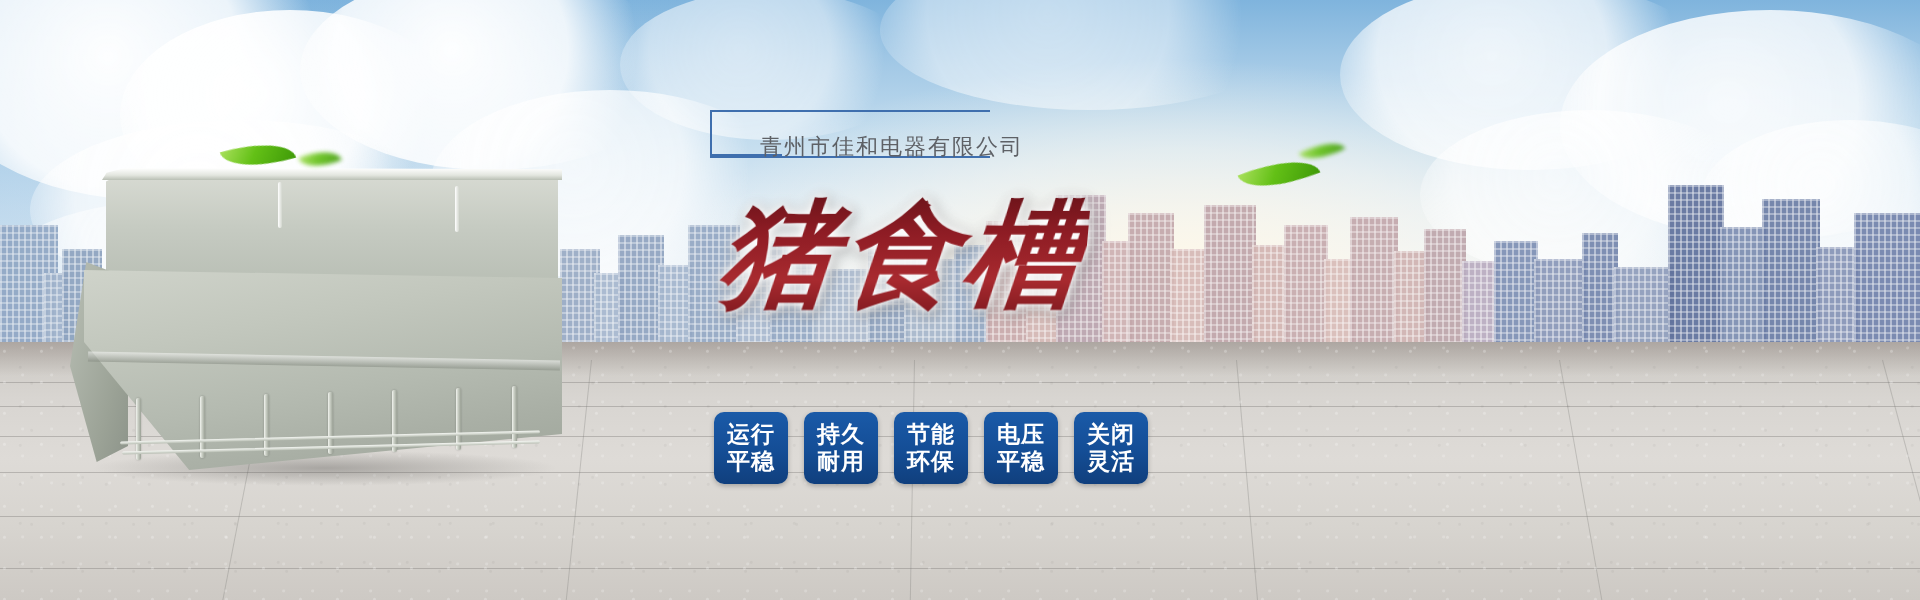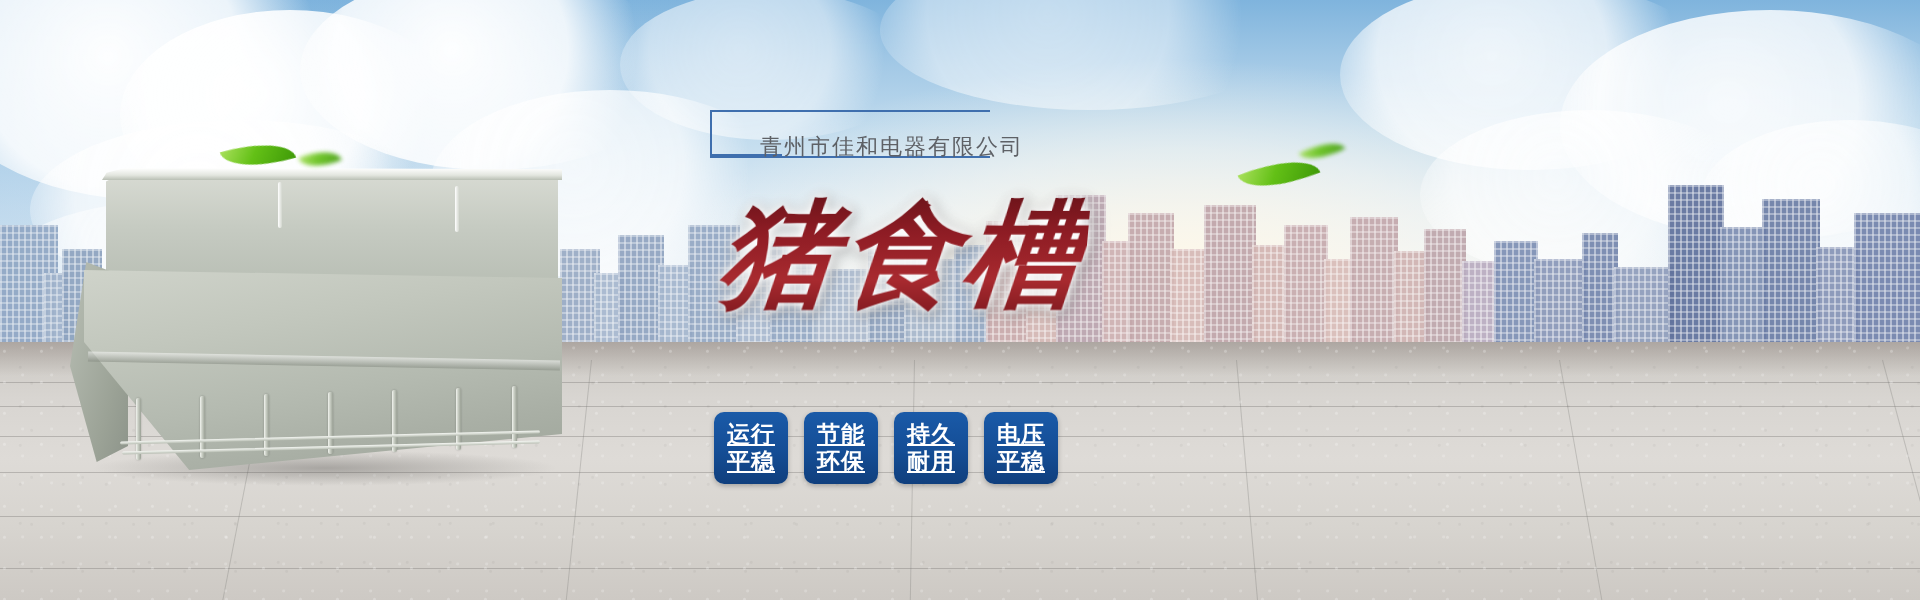--- a/index.html
+++ b/index.html
@@ -168,21 +168,21 @@
   .badges{position:absolute;left:14px;top:312px;display:flex;gap:16px;}
   .badge{
     width:74px;height:72px;border-radius:10px;
     background:linear-gradient(to bottom,#1a5aa8 0%,#144d95 55%,#103f7d 100%);
     box-shadow:0 2px 5px rgba(0,0,0,.25);
     display:flex;flex-direction:column;align-items:center;justify-content:center;
     color:#ffffff;
     font-family:"Liberation Sans","DejaVu Sans",sans-serif;
     font-size:23px;font-weight:700;line-height:1.18;letter-spacing:1px;
   }
-  .badge span{display:block;text-decoration:underline;}
+  .badge span{display:block;}
 </style>
 </head>
 <body>
 
 <div class="banner">
 
   <div class="sky"></div>
 
   <div class="cloud" style="left:-60px;top:-40px;width:420px;height:240px;"></div>
   <div class="cloud" style="left:120px;top:10px;width:340px;height:210px;"></div>
@@ -294,27 +294,31 @@
 
     <div class="title">猪食槽</div>
 
 
     <div class="badges">
       <div class="badge">
         <span>运行</span>
         <span>平稳</span>
       </div>
       <div class="badge">
+        <span>持久</span>
+        <span>耐用</span>
+      </div>
+      <div class="badge">
         <span>节能</span>
         <span>环保</span>
       </div>
       <div class="badge">
-        <span>持久</span>
-        <span>耐用</span>
-      </div>
-      <div class="badge">
         <span>电压</span>
         <span>平稳</span>
       </div>
+      <div class="badge">
+        <span>关闭</span>
+        <span>灵活</span>
+      </div>
     </div>
 
   </div>
 </div>
 
 </body></html>

